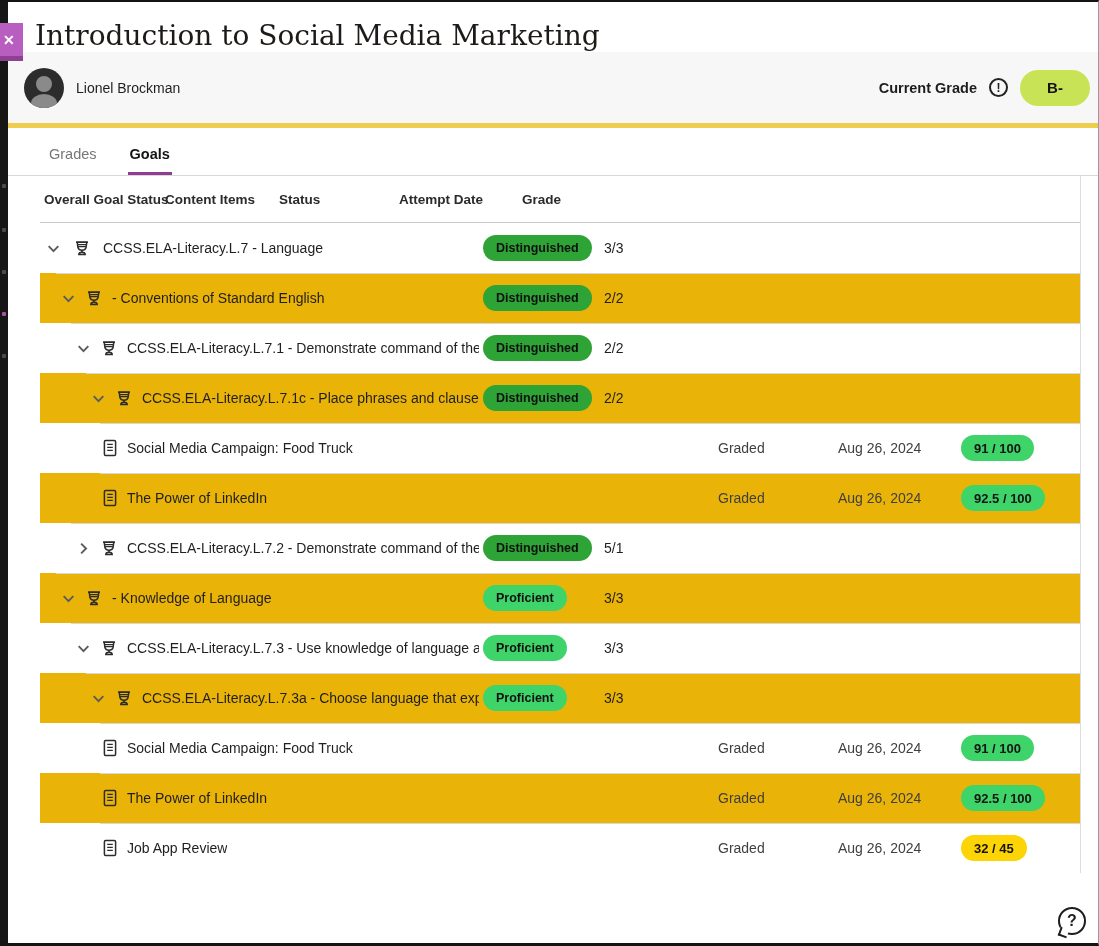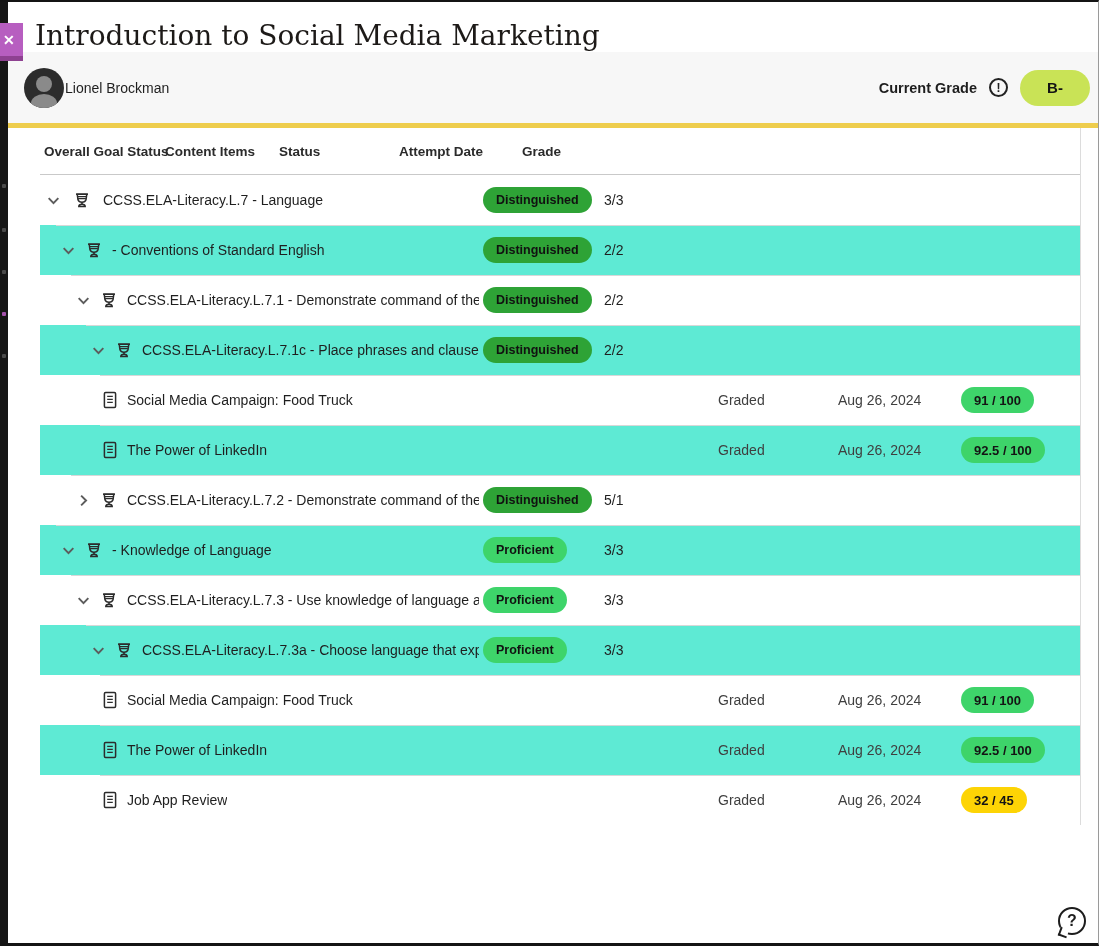--- a/index.html
+++ b/index.html
@@ -35,21 +35,21 @@
   .nav-item.active { color:#141414; font-weight:bold; border-bottom:4px solid #9b43a0; padding-bottom:10px;
                      display:flex; align-items:center; gap:7px; }
   .nav-badge { display:inline-flex; align-items:center; justify-content:center; width:22px; height:22px;
                border:1.5px solid #9b43a0; border-radius:50%; color:#9b43a0; font-size:12.5px; font-weight:normal; }
 
   
   .student-bar { display:flex; align-items:center; height:71px; background:#f7f7f7; padding:0 10px 0 16px; }
   .avatar { position:relative; width:40px; height:40px; border-radius:50%; background:#2c2c2c; overflow:hidden; flex:0 0 auto; }
   .avatar .head { position:absolute; left:12px; top:8px; width:16px; height:16px; border-radius:50%; background:#8a8a8a; }
   .avatar .body { position:absolute; left:7px; top:26px; width:26px; height:18px; border-radius:50% 50% 0 0; background:#8a8a8a; }
-  .student-name { font-size:14px; color:#1f1f1f; margin-left:1px; }
+  .student-name { font-size:14px; color:#1f1f1f; margin-left:12px; }
   .sb-right { margin-left:auto; display:flex; align-items:center; gap:12px; }
   .current-grade-label { font-size:14.5px; font-weight:bold; color:#1d1d1d; }
   .info-icon { width:19px; height:19px; border:2px solid #222; border-radius:50%; display:inline-flex;
                align-items:center; justify-content:center; font-size:12px; font-weight:bold; color:#222; cursor:pointer; }
   .grade-pill-big { min-width:70px; height:36px; background:#c9e356; border-radius:18px; display:flex;
                     align-items:center; justify-content:center; font-size:15px; font-weight:bold; color:#141414;
                     margin-right:-2px; cursor:pointer; }
   .grade-colorbar { height:5px; background:#eecd4d; }
 
   
@@ -63,21 +63,21 @@
   .th { font-size:13.5px; font-weight:bold; color:#2b2b2b; white-space:nowrap; }
   .c-name  { flex:1; min-width:0; }
   .c-goal  { width:118px; padding-left:4px; }
   .c-items { width:118px; padding-left:7px; }
   .c-status{ width:120px; padding-left:3px; }
   .c-date  { width:120px; padding-left:3px; }
   .c-grade { width:125px; padding-left:6px; }
   .thead .c-name { padding-left:35px; }
 
   .trow { position:relative; display:flex; align-items:center; height:50px; background:#fff; }
-  .trow.alt { background:#5eead4; }
+  .trow.alt { background:#eab308; }
   .divider { position:absolute; top:0; right:0; height:1px; background:#d8d8d8; }
 
   .name-inner { display:flex; align-items:center; gap:9px; overflow:hidden; }
   .row-label { font-size:14px; color:#1f1f1f; white-space:nowrap; overflow:hidden; }
   .chev { width:16px; height:16px; display:inline-flex; align-items:center; justify-content:center;
           cursor:pointer; flex:0 0 auto; }
   .gicon, .dicon { display:inline-flex; flex:0 0 auto; }
 
   .badge { display:inline-flex; align-items:center; justify-content:center; height:26px; padding:0 13px;
            border-radius:13px; font-size:12.5px; font-weight:bold; color:#111; white-space:nowrap; }
@@ -131,20 +131,24 @@
         </div>
       <div class="student-name">Lionel Brockman</div>
       <div class="sb-right">
         <span class="current-grade-label">Current Grade</span>
         <span class="info-icon">!</span>
         <span class="grade-pill-big">B-</span>
       </div>
     </div>
     <div class="grade-colorbar"></div>
 
+    <div class="subtabs">
+      <div class="subtab">Grades</div>
+      <div class="subtab active">Goals</div>
+    </div>
 
     <div class="goals-table">
       <div class="thead">
         <div class="th c-goal">Overall Goal Status</div>
         <div class="th c-items">Content Items</div>
         <div class="th c-status">Status</div>
         <div class="th c-date">Attempt Date</div>
         <div class="th c-grade">Grade</div>
       </div>
       <div>

